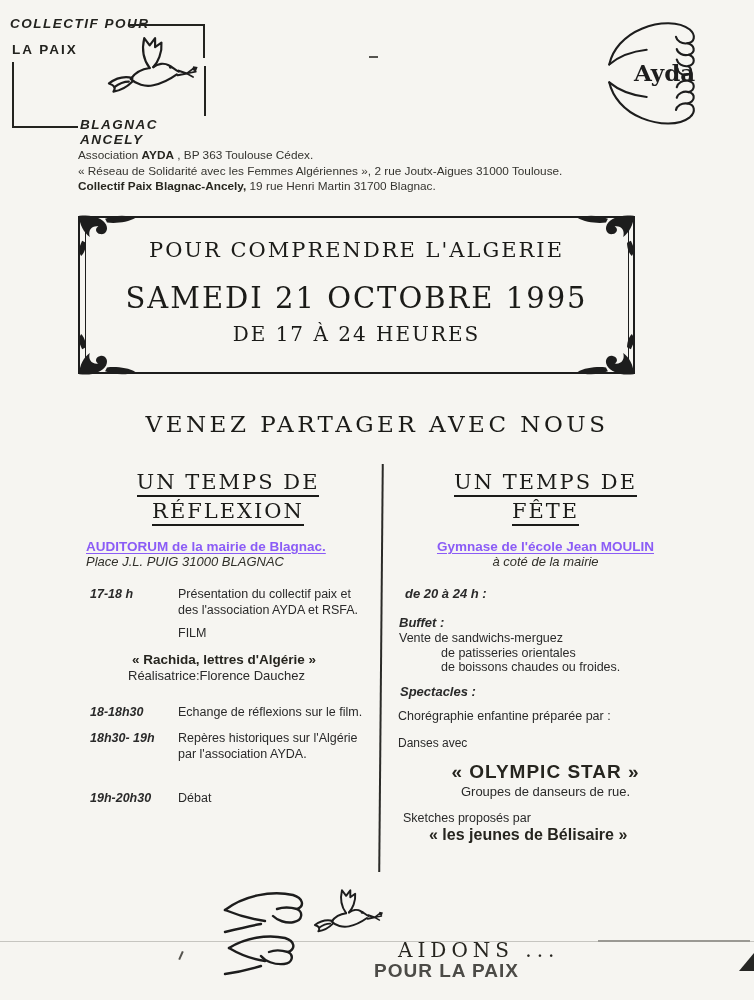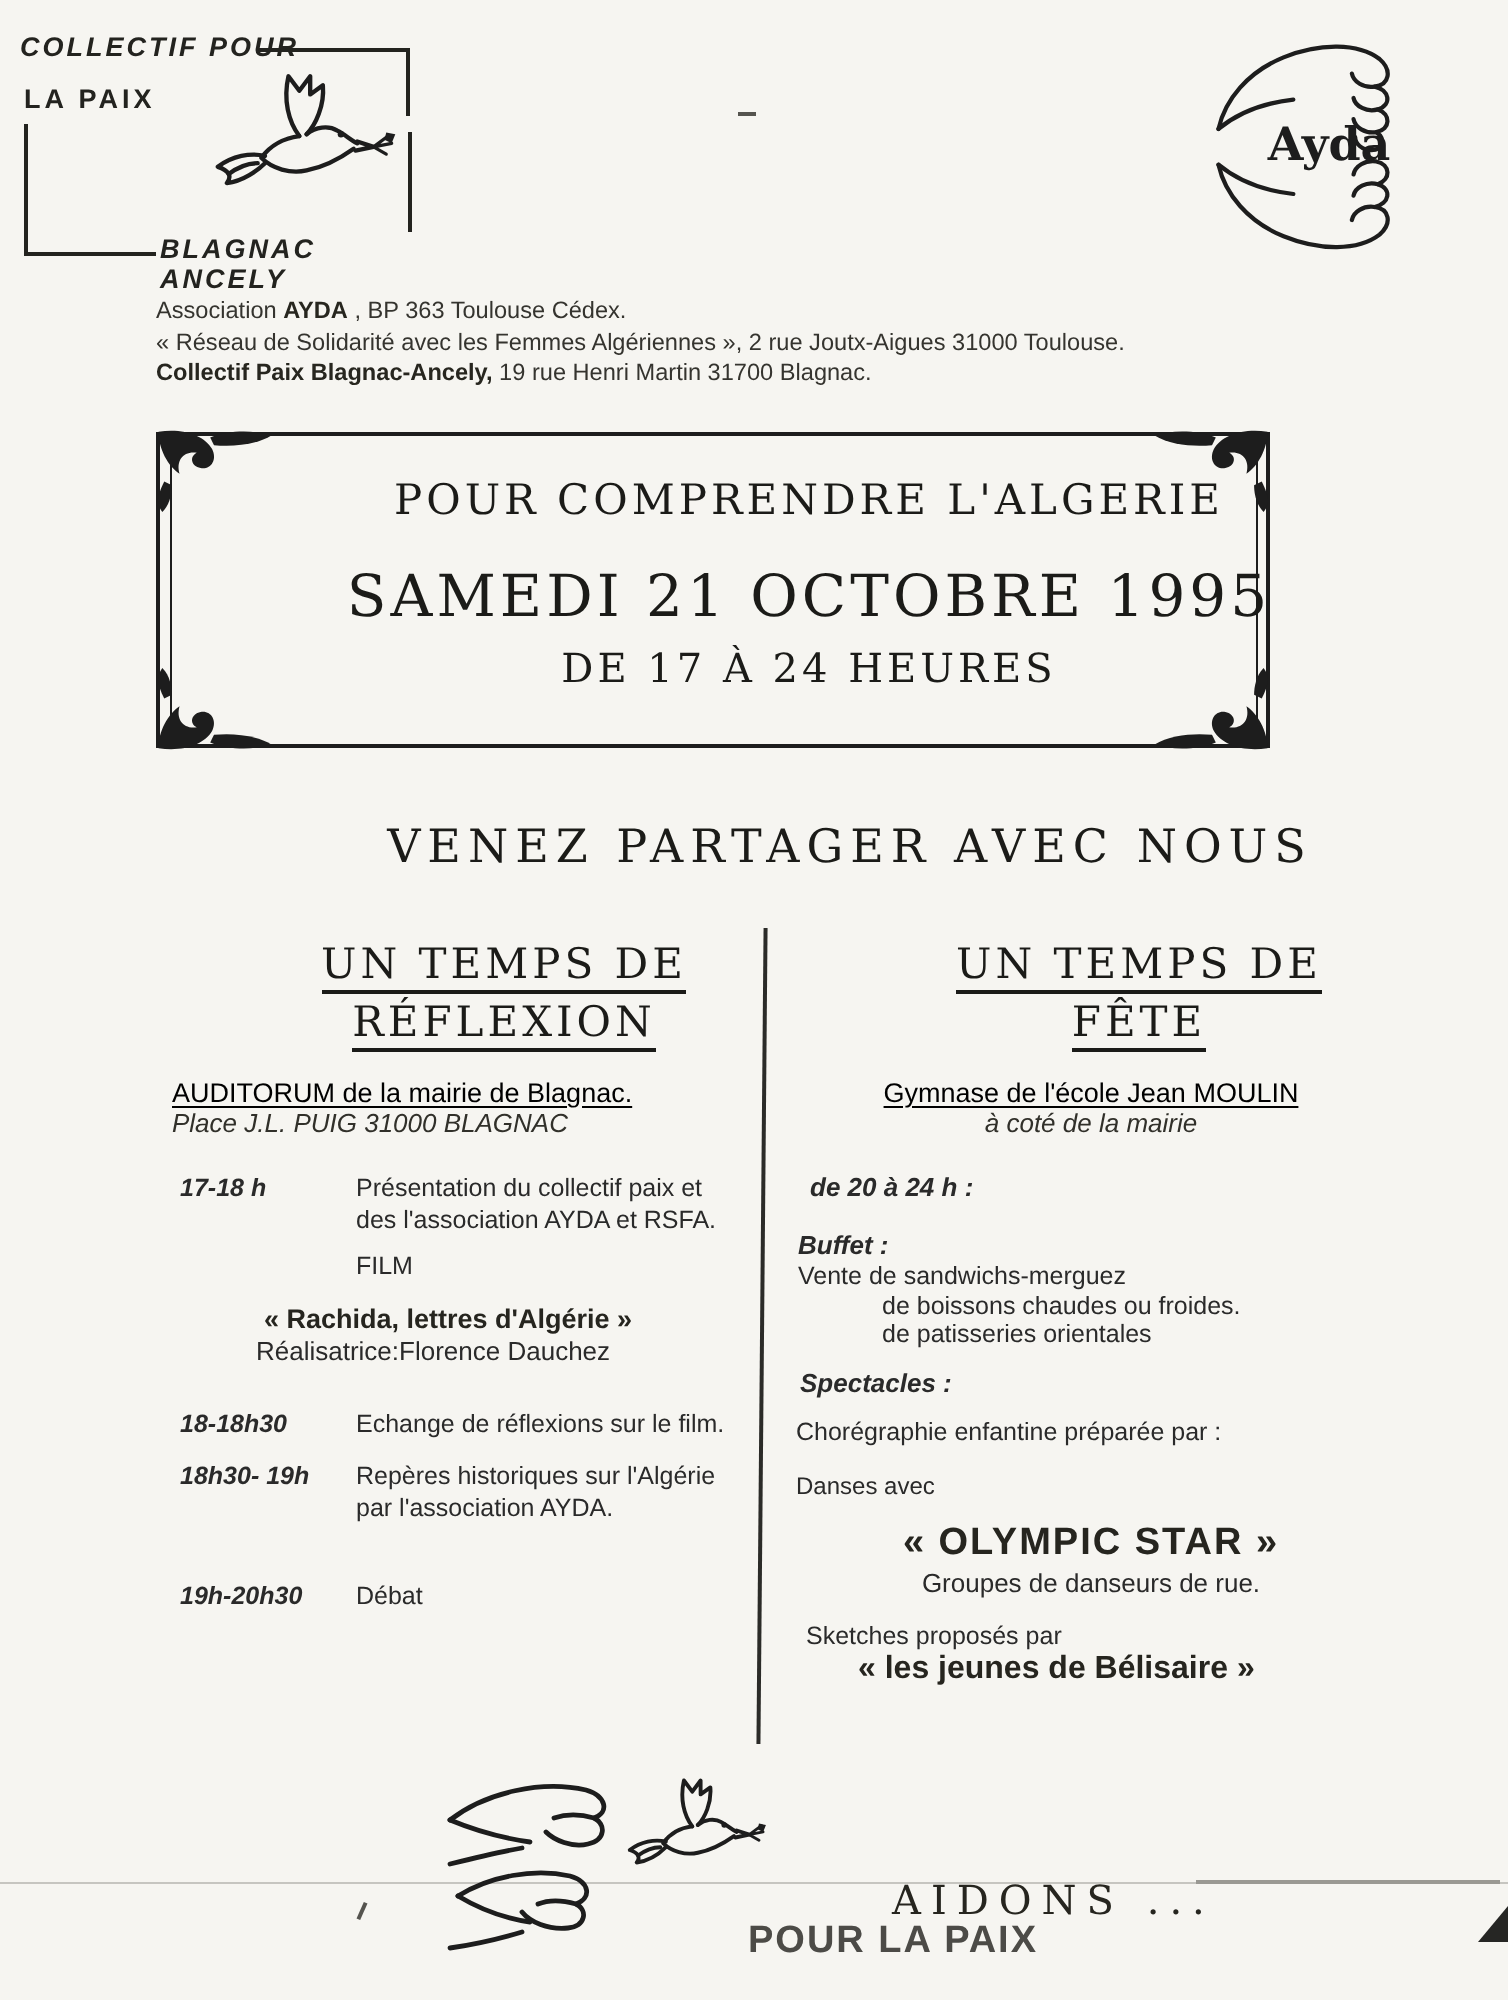--- a/index.html
+++ b/index.html
@@ -2,21 +2,21 @@
 <html><head>
 <meta charset="utf-8">
 <style>
   html,body{margin:0;padding:0;background:#e9e9e7;}
   .page{
     position:relative;width:754px;height:1000px;margin:0 auto;
     background:#f6f5f1;overflow:hidden;
     font-family:"Liberation Sans","DejaVu Sans",sans-serif;
     color:#2a2a2a;
   }
-  .serif{font-family:"DejaVu Serif","Liberation Serif",serif;padding-left:48px;}
+  .serif{font-family:"DejaVu Serif","Liberation Serif",serif;}
   .abs{position:absolute;}
   svg{display:block;}
 
   
   .collectif{left:8px;top:14px;width:212px;height:126px;}
   .collectif .t1{position:absolute;left:2px;top:2px;font-style:italic;font-weight:bold;
     font-size:13.5px;letter-spacing:1.5px;color:#23231f;}
   .collectif .t2{position:absolute;left:4px;top:28px;font-weight:bold;
     font-size:13.5px;letter-spacing:2px;color:#23231f;}
   .collectif .t3{position:absolute;left:72px;top:103px;font-style:italic;font-weight:bold;
@@ -49,21 +49,21 @@
 
   
   .invitation{left:0;top:411px;width:754px;text-align:center;
     font-size:23px;letter-spacing:3.5px;color:#1b1b18;}
 
   
   .divider{left:380px;top:464px;width:1.8px;height:408px;background:#2b2b28;transform:rotate(0.5deg);}
   .col{box-sizing:border-box;}
   .col-title{text-align:center;font-size:21px;letter-spacing:2px;line-height:29px;color:#1b1b18;}
   .col-title span{border-bottom:2.2px solid #1b1b18;padding-bottom:1px;}
-  .venue{font-weight:normal;font-size:13.5px;text-decoration:underline;text-underline-offset:2px;color:#000000;}
+  .venue{font-weight:bold;font-size:13.5px;text-decoration:underline;text-underline-offset:2px;color:#8b5cf6;}
   .venue-sub{font-style:italic;font-size:13px;color:#31302a;}
   .left-col{left:82px;top:468px;width:292px;}
   .right-col{left:393px;top:468px;width:305px;}
   .left-col .venue,.left-col .venue-sub{margin-left:4px;}
   .right-col .venue,.right-col .venue-sub{text-align:center;}
   .sched-row{display:flex;padding-left:8px;font-size:12.5px;line-height:16px;}
   .sched-time{width:88px;flex:none;font-weight:bold;font-style:italic;}
   .sched-desc{flex:1;}
   .film-label{margin:8px 0 0 96px;font-size:12.5px;}
   .film-title{margin:12px 0 0 50px;font-weight:bold;font-size:13.5px;color:#26251f;}
@@ -209,22 +209,22 @@
     <div class="col-title serif">
       <div><span>UN TEMPS DE</span></div>
       <div><span>FÊTE</span></div>
     </div>
     <div class="venue" style="margin-top:13px;">Gymnase de l'école Jean MOULIN</div>
     <div class="venue-sub">à coté de la mairie</div>
 
     <div class="bi r-hours">de 20 à 24 h :</div>
     <div class="bi r-buffet">Buffet :</div>
     <div class="r-line0">Vente de sandwichs-merguez</div>
+    <div class="r-line-ind">de patisseries orientales</div>
     <div class="r-line-ind">de boissons chaudes ou froides.</div>
-    <div class="r-line-ind">de patisseries orientales</div>
     <div class="bi r-spect">Spectacles :</div>
     <div class="r-intro">Chorégraphie enfantine préparée par :</div>
     <div class="r-danses">Danses avec</div>
     <div class="r-group2">« OLYMPIC STAR »</div>
     <div class="r-note">Groupes de danseurs de rue.</div>
     <div class="r-sk">Sketches proposés par</div>
     <div class="r-group3">« les jeunes de Bélisaire »</div>
   </div>
 
   <div class="abs faint-line"></div>

